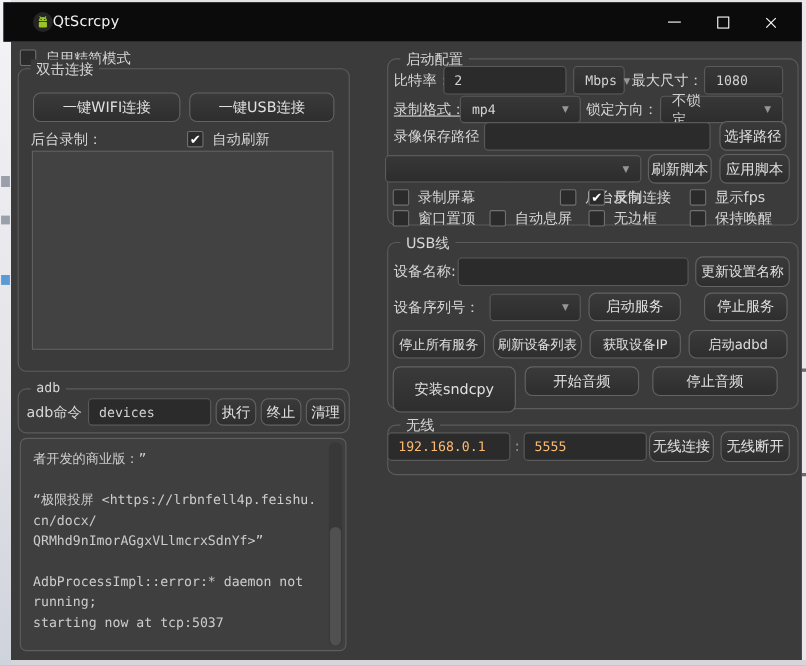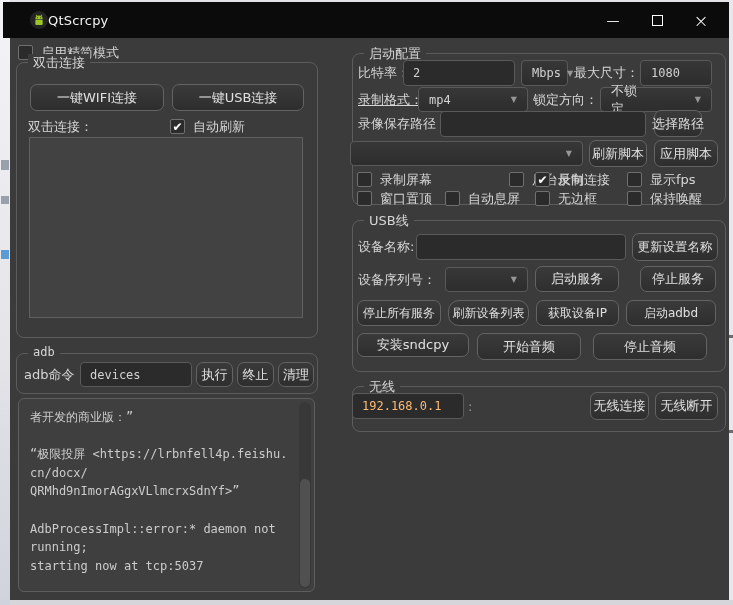--- a/index.html
+++ b/index.html
@@ -114,21 +114,21 @@
     <div class="chk" style="left:8px;top:6px;">
       <span class="box"></span>
       <span class="clabel">启用精简模式</span>
     </div>
 
     <div class="grp" style="left:6px;top:24px;width:302px;height:276px;">
       <span class="grp-title">双击连接</span>
     </div>
     <div class="btn" style="left:20px;top:46px;width:134px;height:27px;">一键WIFI连接</div>
     <div class="btn" style="left:162px;top:46px;width:132px;height:27px;">一键USB连接</div>
-    <span class="lbl" style="left:18px;top:76px;">双击连接：</span>
+    <span class="lbl" style="left:18px;top:76px;">后台录制：</span>
     <div class="chk" style="left:160px;top:80px;">
       <span class="box checked"></span>
       <span class="clabel">自动刷新</span>
     </div>
     <div class="listbox" style="left:19px;top:99px;width:274px;height:181px;"></div>
 
     <div class="grp" style="left:6px;top:315px;width:302px;height:41px;">
       <span class="grp-title mono" style="font-size:12px;">adb</span>
     </div>
     <span class="lbl" style="left:14px;top:324px;height:25px;">adb命令：</span>
@@ -176,21 +176,21 @@
         <span class="arr">▼</span>
     </div>
     <span class="lbl" style="left:523px;top:49px;">锁定方向：</span>
     <div class="combo" style="left:590px;top:49px;width:112px;height:25px;gap:40px;">
       <span>不锁定</span>
         <span class="arr">▼</span>
     </div>
 
     <span class="lbl" style="left:348px;top:73px;">录像保存路径：</span>
     <div class="inp" style="left:430px;top:73px;width:206px;height:26px;"></div>
-    <div class="btn" style="left:644px;top:72px;width:48px;height:27px;">选择路径</div>
+    <div class="btn" style="left:644px;top:72px;width:61px;height:27px;">选择路径</div>
 
     <div class="combo" style="left:340px;top:103px;width:233px;height:25px;">
       <span></span>
         <span class="arr">▼</span>
     </div>
     <div class="btn" style="left:579px;top:102px;width:58px;height:27px;">刷新脚本</div>
     <div class="btn" style="left:644px;top:102px;width:64px;height:27px;">应用脚本</div>
 
     <div class="chk" style="left:347px;top:133px;">
       <span class="box"></span>
@@ -238,26 +238,27 @@
         <span class="arr">▼</span>
     </div>
     <div class="btn" style="left:525px;top:228px;width:84px;height:26px;">启动服务</div>
     <div class="btn" style="left:630px;top:228px;width:76px;height:26px;">停止服务</div>
 
     <div class="btn" style="left:347px;top:262px;width:84px;height:26px;font-size:12px;">停止所有服务</div>
     <div class="btn" style="left:438px;top:262px;width:81px;height:26px;font-size:12px;border-radius:11px;">刷新设备列表</div>
     <div class="btn" style="left:526px;top:262px;width:83px;height:26px;font-size:12px;">获取设备IP</div>
     <div class="btn" style="left:616px;top:262px;width:90px;height:26px;font-size:12px;">启动adbd</div>
 
-    <div class="btn" style="left:347px;top:295px;width:112px;height:24px;">安装sndcpy</div>
+    <div class="btn" style="left:347px;top:295px;width:112px;height:42px;">安装sndcpy</div>
     <div class="btn" style="left:467px;top:295px;width:104px;height:27px;">开始音频</div>
     <div class="btn" style="left:583px;top:295px;width:114px;height:27px;">停止音频</div>
 
     <div class="grp" style="left:342px;top:348px;width:374px;height:46px;">
       <span class="grp-title">无线</span>
     </div>
     <div class="inp ghost mono" style="left:342px;top:355px;width:112px;height:26px;font-size:12px;">192.168.0.1</div>
     <span class="colon" style="left:458px;top:355px;">:</span>
+    <div class="inp ghost mono" style="left:466px;top:355px;width:112px;height:26px;font-size:12px;">5555</div>
     <div class="btn" style="left:580px;top:354px;width:59px;height:28px;">无线连接</div>
     <div class="btn" style="left:645px;top:354px;width:63px;height:28px;">无线断开</div>
 
   </div>
 </div>
 
 </body></html>

